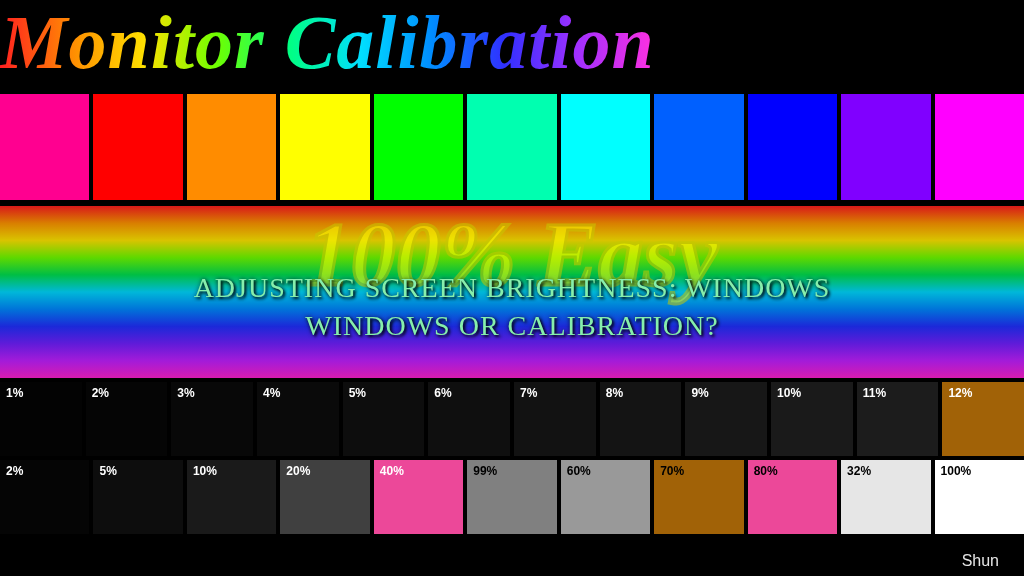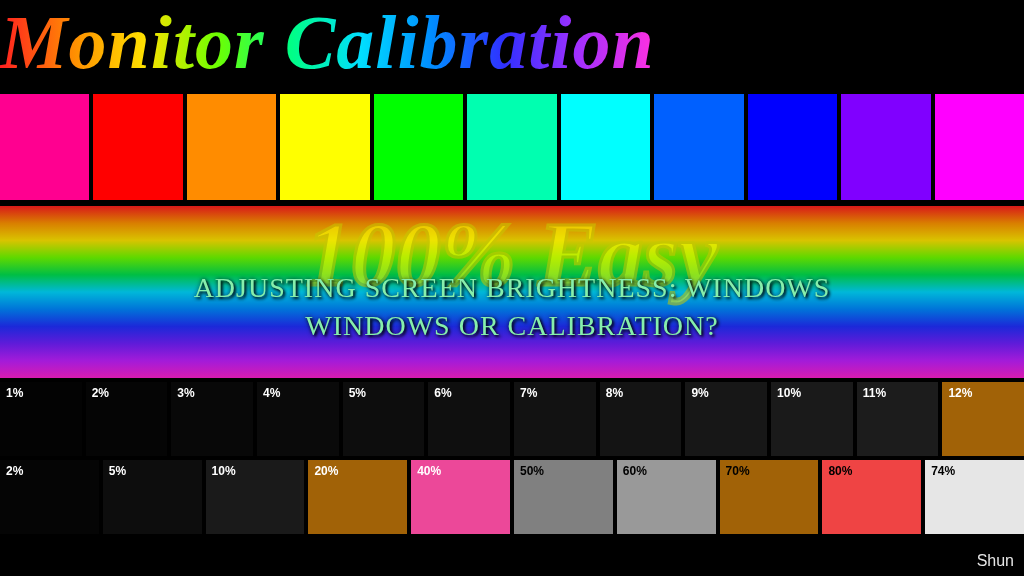--- a/index.html
+++ b/index.html
@@ -145,21 +145,21 @@
     font-size: 12px;
     font-weight: 700;
     color: #fff;
     font-family: Arial, sans-serif;
   }
   .gray-label.dark { color: #000; }
 
   
   .watermark {
     position: absolute;
-    right: 10px;
+    right: 25px;
     bottom: 6px;
     font-size: 16px;
     color: #fff;
     font-family: Arial, sans-serif;
     opacity: 0.9;
     z-index: 5;
   }
 </style>
 </head>
 <body>
@@ -235,38 +235,41 @@
   <div class="gray-row">
     <div class="gray-cell" style="background:rgb(5,5,5)">
         <span class="gray-label">2%</span>
       </div>
     <div class="gray-cell" style="background:rgb(13,13,13)">
         <span class="gray-label">5%</span>
       </div>
     <div class="gray-cell" style="background:rgb(26,26,26)">
         <span class="gray-label">10%</span>
       </div>
-    <div class="gray-cell" style="background:#a16207">
+    <div class="gray-cell" style="background:#404040">
         <span class="gray-label">20%</span>
       </div>
     <div class="gray-cell" style="background:#ec4899">
         <span class="gray-label">40%</span>
       </div>
     <div class="gray-cell" style="background:rgb(128,128,128)">
-        <span class="gray-label dark">50%</span>
+        <span class="gray-label dark">99%</span>
       </div>
     <div class="gray-cell" style="background:rgb(153,153,153)">
         <span class="gray-label dark">60%</span>
       </div>
     <div class="gray-cell" style="background:#a16207">
         <span class="gray-label dark">70%</span>
       </div>
-    <div class="gray-cell" style="background:#ef4444">
+    <div class="gray-cell" style="background:#ec4899">
         <span class="gray-label dark">80%</span>
       </div>
     <div class="gray-cell" style="background:rgb(230,230,230)">
-        <span class="gray-label dark">74%</span>
+        <span class="gray-label dark">32%</span>
+      </div>
+    <div class="gray-cell" style="background:rgb(255,255,255)">
+        <span class="gray-label dark">100%</span>
       </div>
   </div>
 
 </div>
 
 <div class="watermark">Shun</div>
 
 </body></html>

